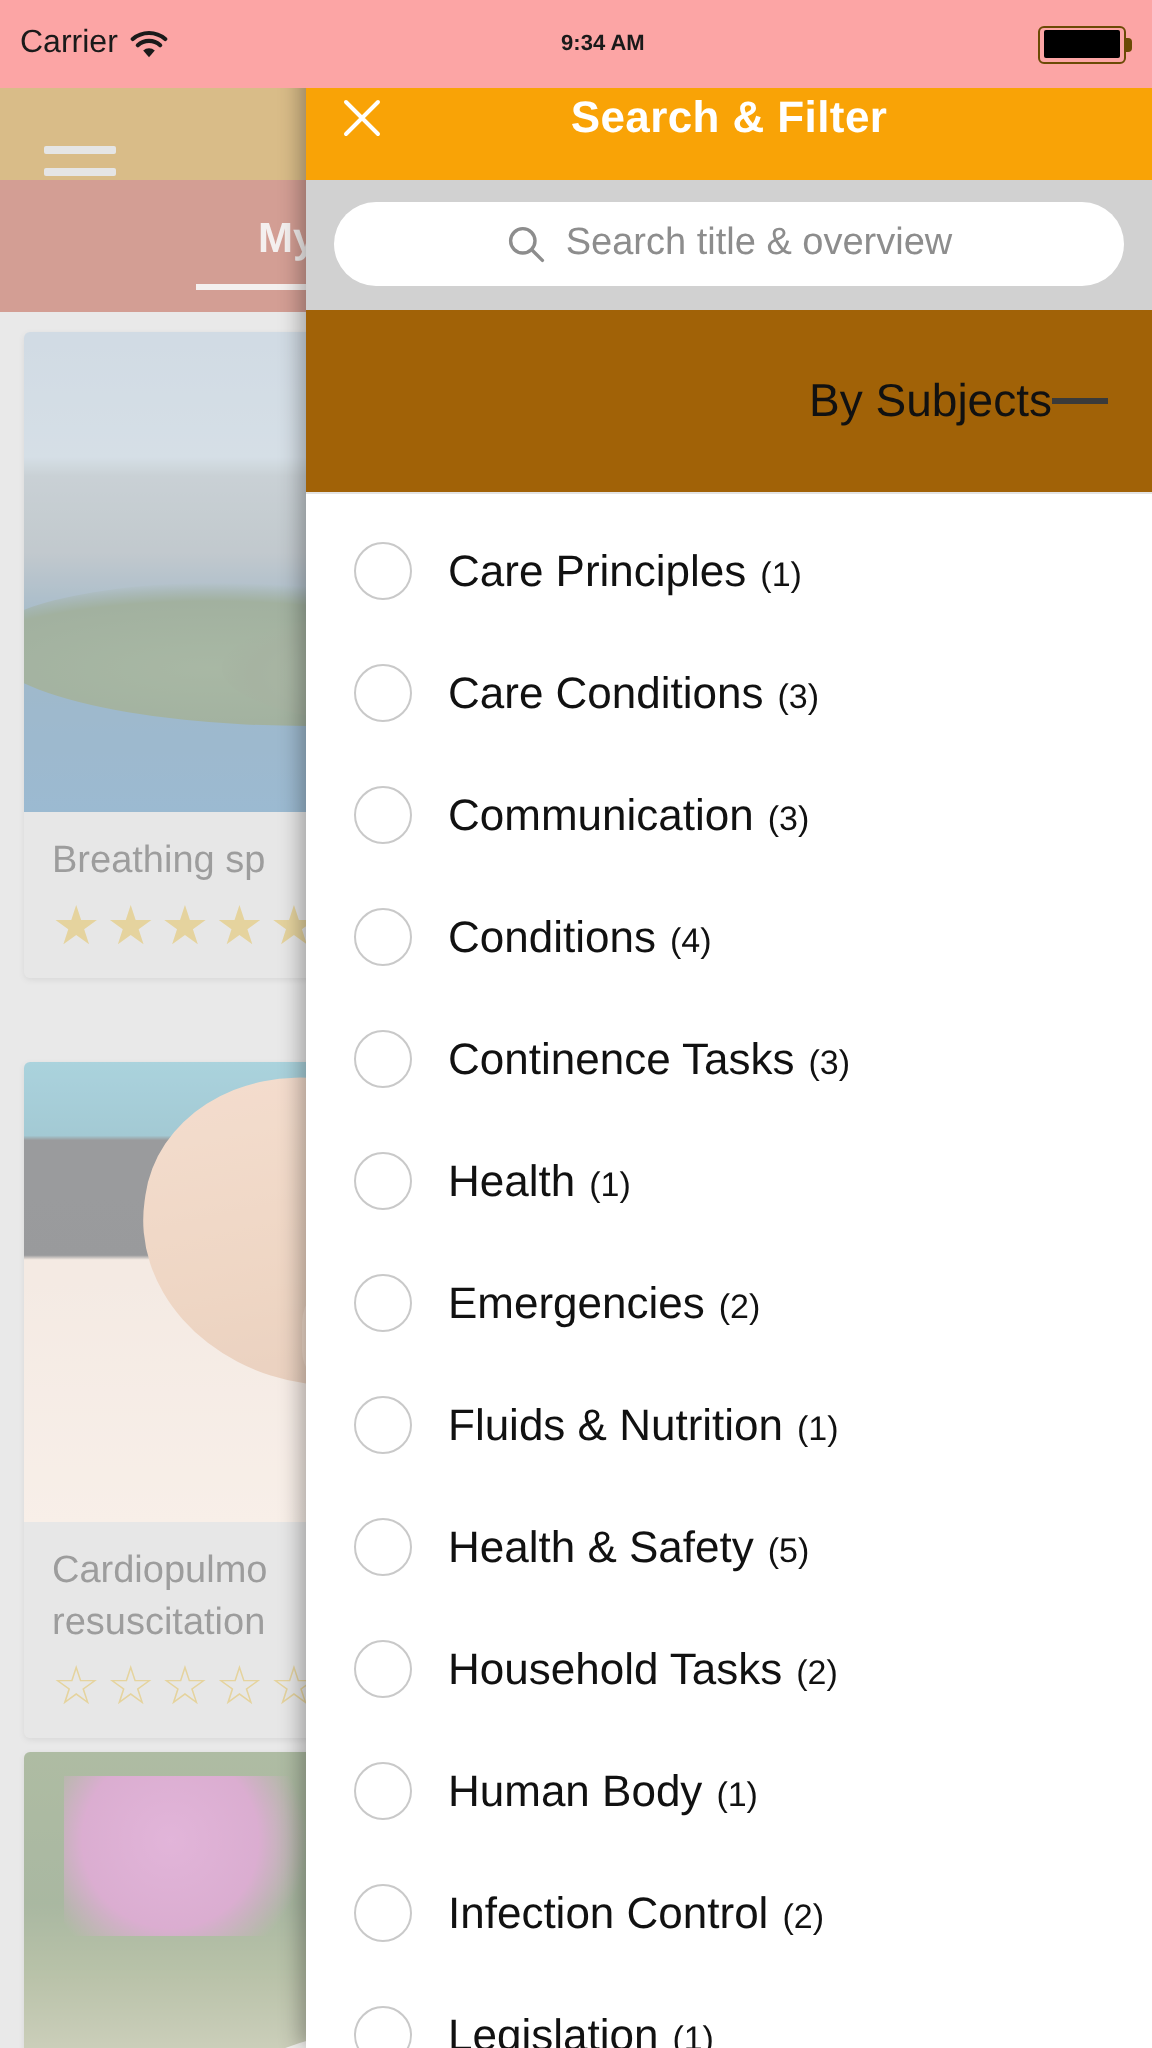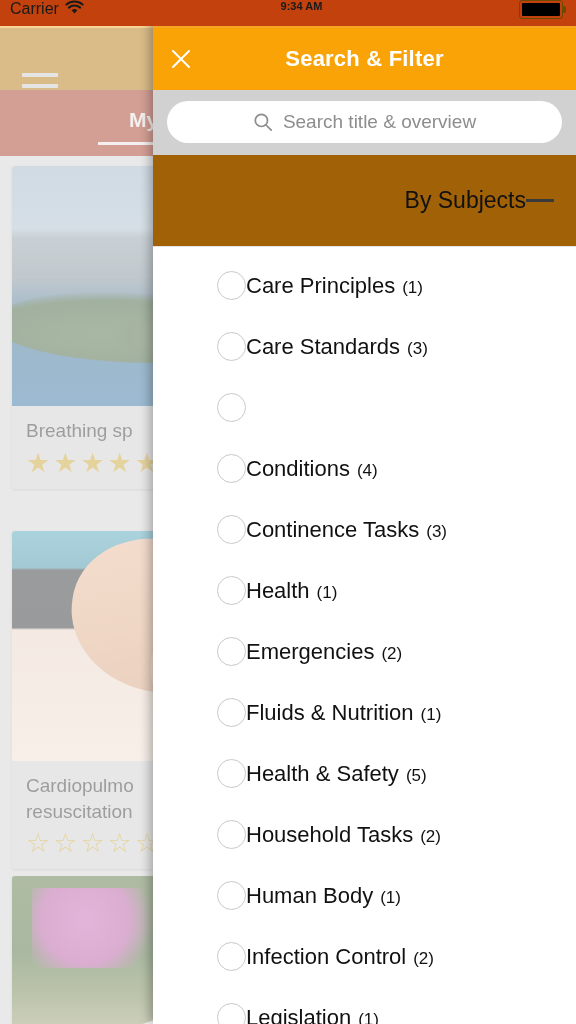--- a/index.html
+++ b/index.html
@@ -128,23 +128,22 @@
   #search-placeholder { font-size: 19px; color: #8d8d8d; }
   #section-header {
     flex: none; height: 92px; padding: 0 22px 0 42px;
     display: flex; align-items: center; justify-content: flex-end;
     border-bottom: 1px solid #e3e3e3; background: #a16207;
   }
   #section-title { font-size: 23px; color: #111; }
   #collapse-icon { width: 28px; height: 3px; background: #3a3a3a; }
   #subject-list { flex: 1 1 auto; overflow: hidden; background: #fff; padding-top: 8px; }
   .subject-row {
-    height: 61px; display: flex; align-items: center; padding: 0 22px 0 24px; 
+    height: 61px; display: flex; align-items: center; padding: 0 22px 0 24px; gap: 18px;
     cursor: pointer;
-    margin-left: 40px;
   }
   .radio {
     width: 29px; height: 29px; border-radius: 50%;
     border: 1.6px solid #c9c9c9; background: #fff; flex: none;
   }
   .subject-label { font-size: 22px; color: #111; white-space: nowrap; }
   .subject-count { font-size: 17px; color: #111; margin-left: 7px; }
 </style>
 </head>
 <body>
@@ -190,21 +189,21 @@
         <div class="bg-card-img photo-orchid" style="height:200px;">
           <div class="photo-red-strip"></div>
         </div>
       </div>
 
     </div>
 
     <div id="dim-overlay"></div>
   </div>
 
-  <div style="position:absolute;top:0;left:0;width:576px;height:26px;background:#c2410c;display:flex;align-items:flex-start;padding:0 10px;z-index:20;">
+  <div style="position:absolute;top:0;left:0;width:576px;height:44px;background:#fca5a5;display:flex;align-items:center;padding:0 10px;z-index:20;">
     <span style="font-size:16px;color:#1a1a1a;">Carrier</span>
     <span style="margin-left:6px;display:inline-flex;">
       <svg width="19" height="15" viewBox="0 0 19 15">
         <path d="M9.5 13.6 L6.6 10.2 a4.6 4.6 0 0 1 5.8 0 Z" fill="#1a1a1a"></path>
         <path d="M3.9 7.6 a8.4 8.4 0 0 1 11.2 0" stroke="#1a1a1a" stroke-width="2.1" fill="none" stroke-linecap="round"></path>
         <path d="M1.4 4.5 a12.4 12.4 0 0 1 16.2 0" stroke="#1a1a1a" stroke-width="2.1" fill="none" stroke-linecap="round"></path>
       </svg>
     </span>
     <span style="flex:1;text-align:center;font-size:11px;font-weight:bold;color:#1a1a1a;">9:34 AM</span>
     <span style="display:inline-flex;align-items:center;">
@@ -245,24 +244,25 @@
       <span id="collapse-icon"></span>
     </div>
 
     <div id="subject-list">
         <div class="subject-row">
           <span class="radio"></span>
           <span><span class="subject-label">Care Principles</span><span class="subject-count">(1)</span></span>
         </div>
         <div class="subject-row">
           <span class="radio"></span>
-          <span><span class="subject-label">Care Standards</span><span class="subject-count">(3)</span></span>
-        </div>
-        <div class="subject-row">
-          <span class="radio"></span>
+          <span><span class="subject-label">Care Conditions</span><span class="subject-count">(3)</span></span>
+        </div>
+        <div class="subject-row">
+          <span class="radio"></span>
+          <span><span class="subject-label">Communication</span><span class="subject-count">(3)</span></span>
         </div>
         <div class="subject-row">
           <span class="radio"></span>
           <span><span class="subject-label">Conditions</span><span class="subject-count">(4)</span></span>
         </div>
         <div class="subject-row">
           <span class="radio"></span>
           <span><span class="subject-label">Continence Tasks</span><span class="subject-count">(3)</span></span>
         </div>
         <div class="subject-row">

